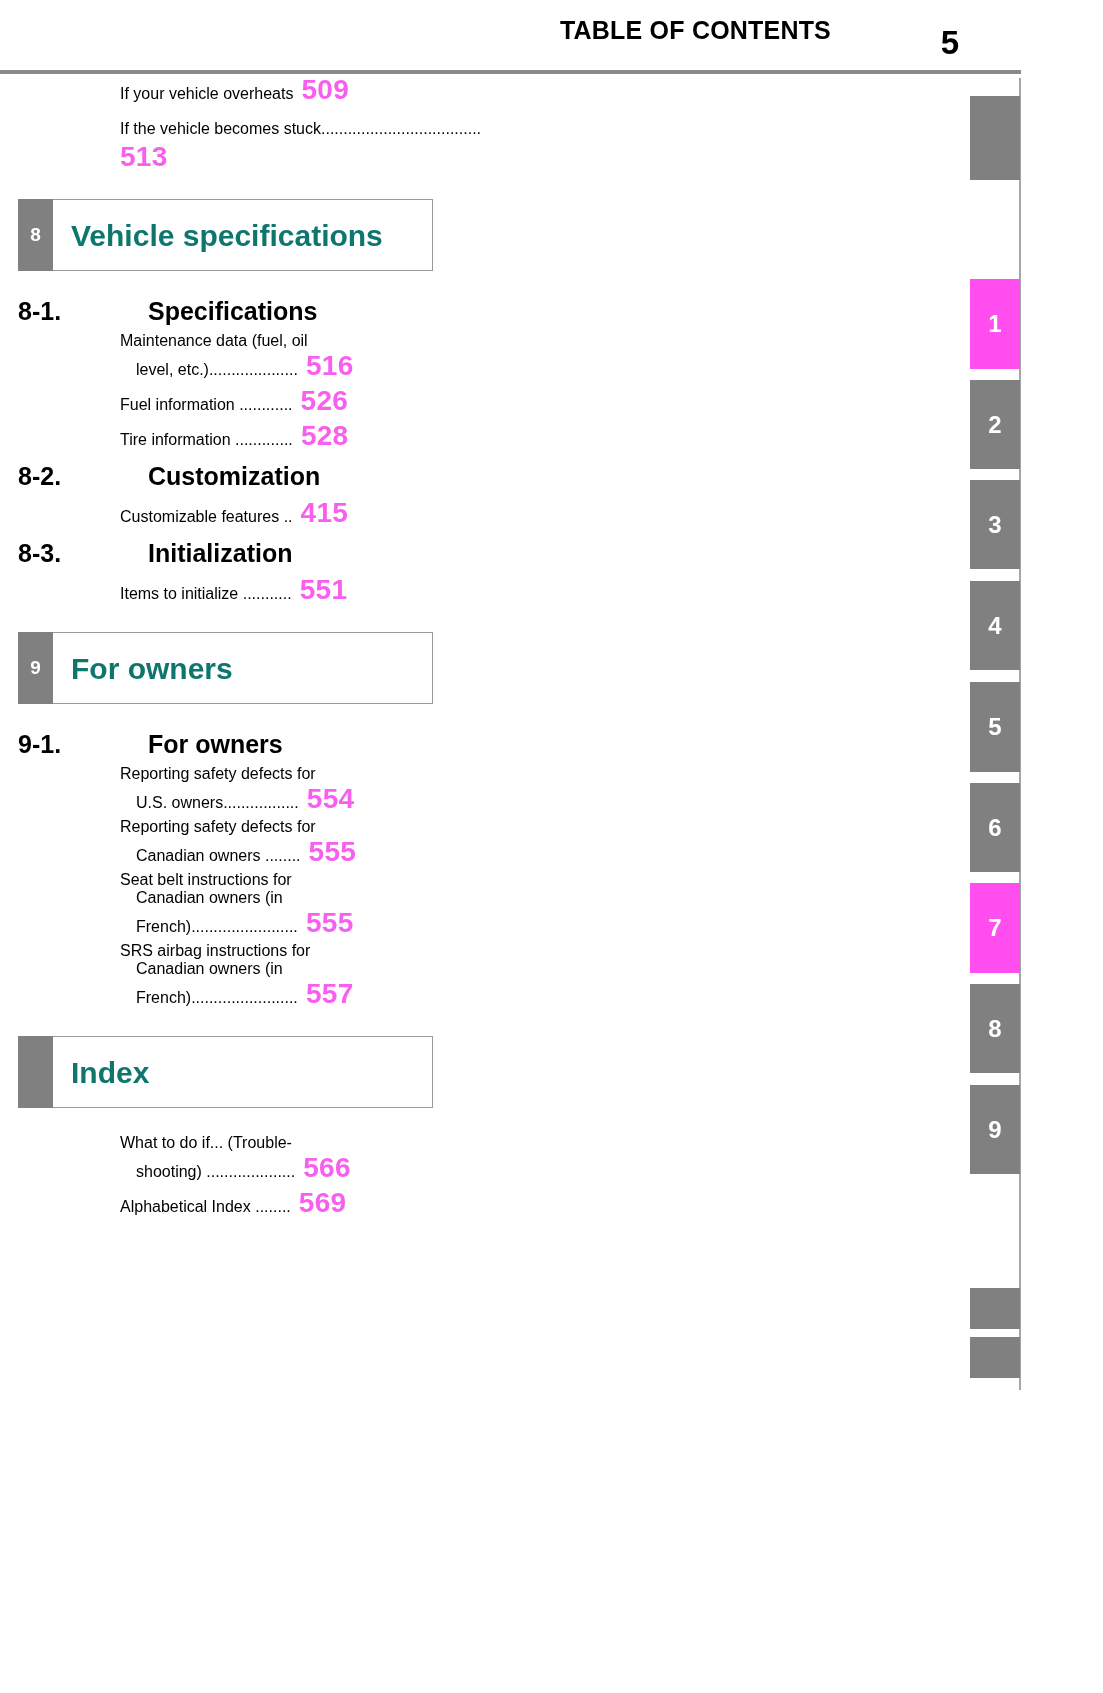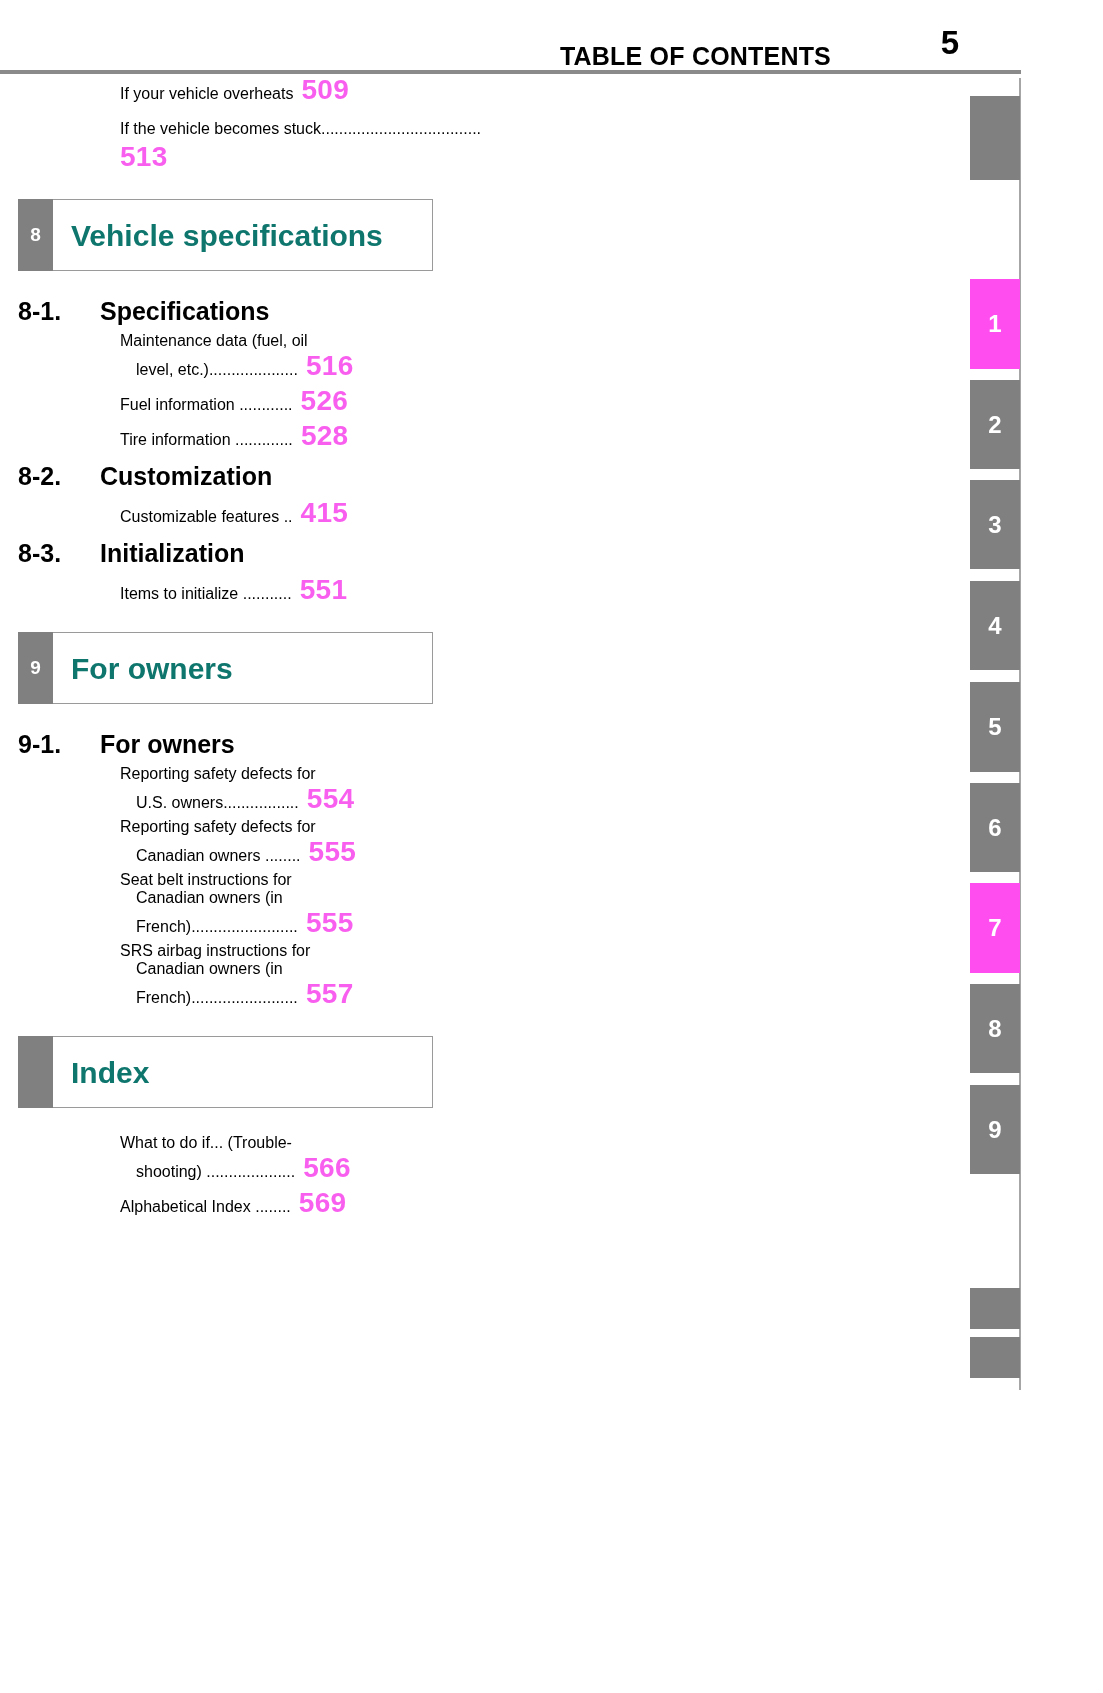--- a/index.html
+++ b/index.html
@@ -8,21 +8,21 @@
     background:#ffffff;
     font-family:"Liberation Sans", sans-serif;
     position:relative;
     overflow:hidden;
     -webkit-font-smoothing:antialiased;
   }
 
   
   #header{position:absolute;left:0;top:0;width:1103px;height:72px;}
   #header-title{
-    position:absolute;left:560px;top:42px;
+    position:absolute;left:560px;top:16px;
     font-size:25px;font-weight:bold;letter-spacing:.2px;color:#000;
     white-space:nowrap;
   }
   #header-pageno{
     position:absolute;left:930px;top:24px;width:40px;
     text-align:center;font-size:33px;font-weight:bold;color:#000;
   }
   #header-rule{
     position:absolute;left:0;top:70px;width:1021px;height:4px;
     background:#8a8a8a;
@@ -62,21 +62,21 @@
   
   .subsec{
     display:flex;
     align-items:baseline;
     font-size:25px;font-weight:bold;color:#000;
     margin:10px 0 6px 0;
     padding-left:18px;
     gap:20px;
   }
   .subsec .num{width:62px;flex:0 0 62px;}
-  .subsec .ttl{flex:1 1 auto;}
+  .subsec .ttl{flex:1 1 auto;margin-left:48px;}
 
   
   .chapbox{
     position:relative;
     margin:26px 0 26px 18px;
     width:415px;height:72px;
     border:1px solid #9a9a9a;
     background:#fff;
     box-sizing:border-box;
   }

